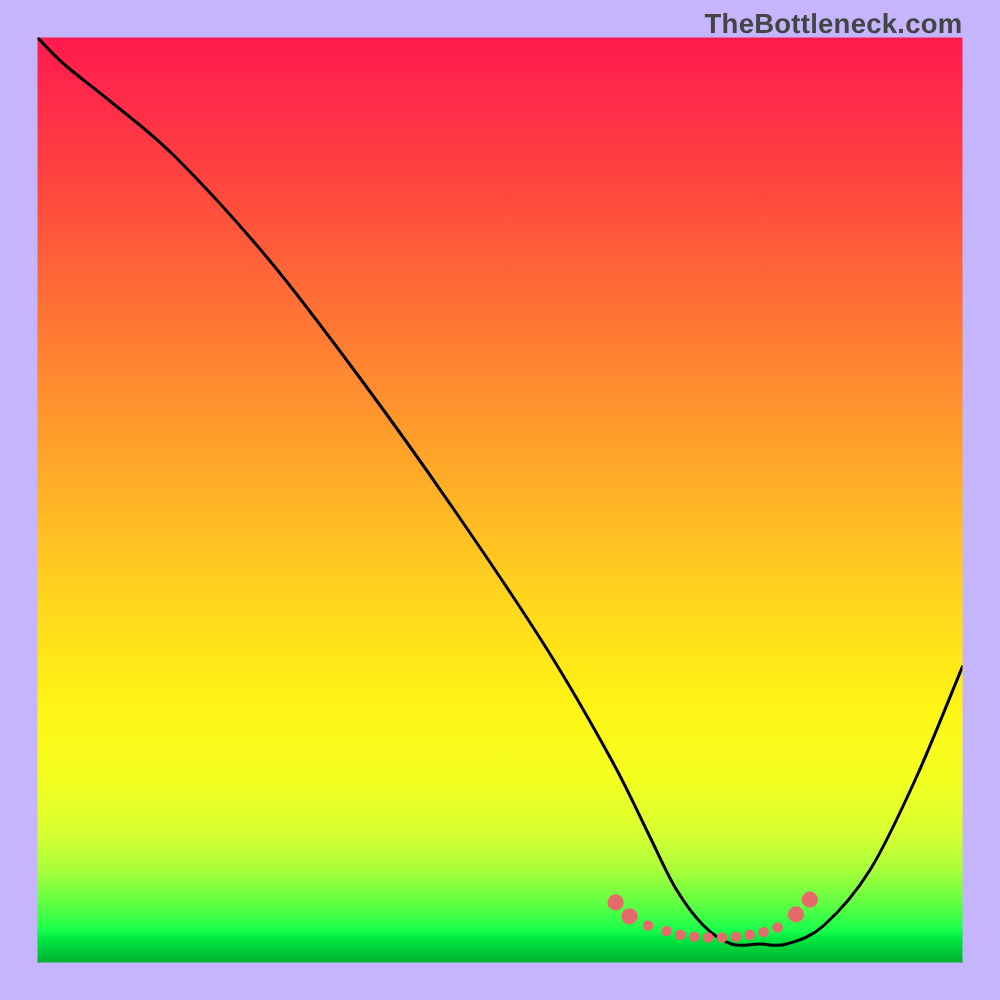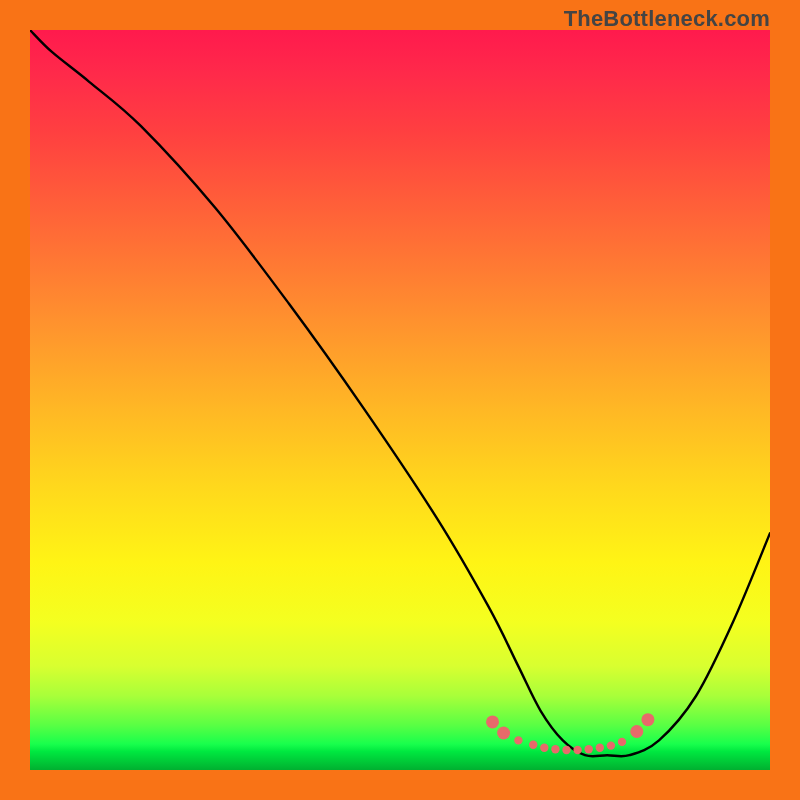--- a/index.html
+++ b/index.html
@@ -8,21 +8,21 @@
     width: 800px;
     height: 800px;
     background: #000;
     overflow: hidden;
     font-family: Arial, Helvetica, sans-serif;
   }
   .frame {
     position: relative;
     width: 800px;
     height: 800px;
-    background: #f97316;
+    background: #c4b5fd;
   }
   .plot {
     position: absolute;
     left: 30px;
     top: 30px;
     width: 740px;
     height: 740px;
     
     background: linear-gradient(
       to bottom,

